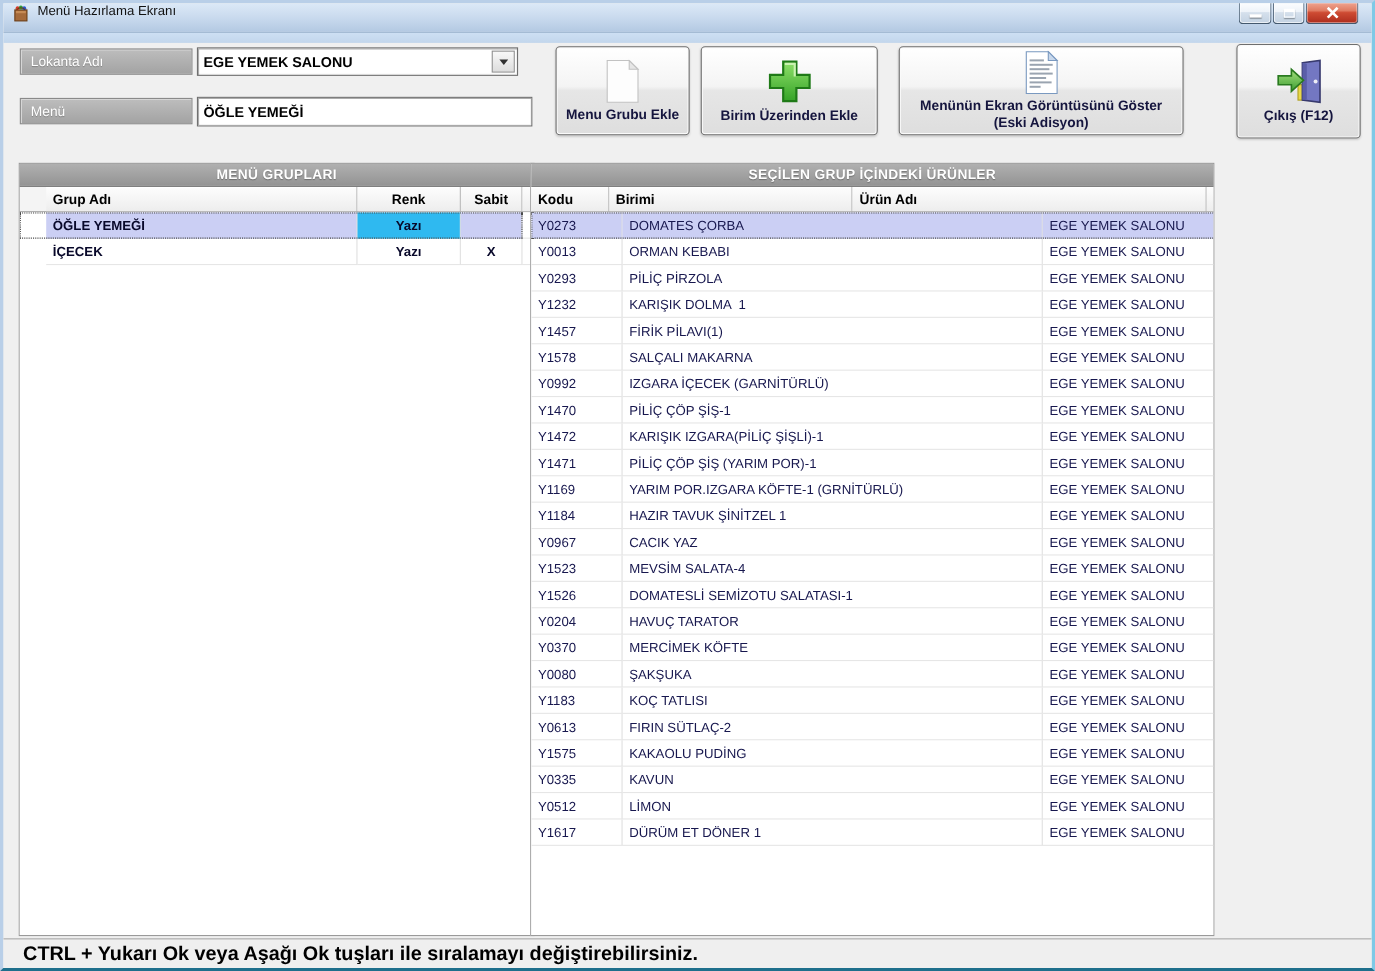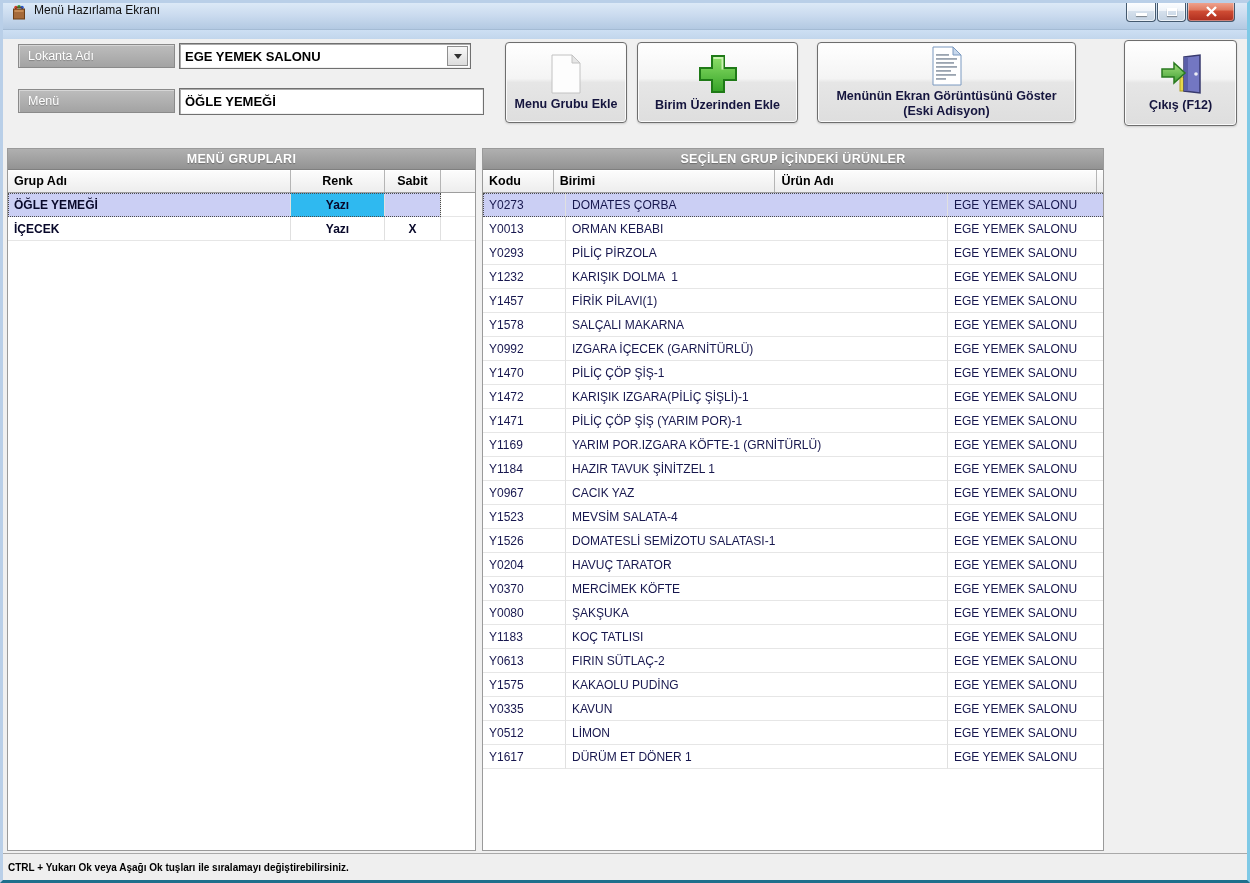--- a/index.html
+++ b/index.html
@@ -136,29 +136,29 @@
   .cell.center { justify-content:center; padding-left:0; }
   .cell.blank { flex:1; border-right:none; }
   .groups .cell { font-weight:bold; color:#08082A; }
   .trow.selected .rowmain .cell { background:var(--sel-bg); border-bottom-color:transparent; }
   .trow.selected .rowmain::after {
     content:''; position:absolute; inset:0; border:1px dotted #4A4A4A; pointer-events:none;
   }
   .cell.renk-hot { background:var(--renk-bg) !important; }
 
   
-  .g-c1 { width:283px; } .g-c2 { width:94px; } .g-c3 { width:56px; }
+  .g-c1 { width:283px;margin-left:24px; } .g-c2 { width:94px; } .g-c3 { width:56px; }
   .p-c1 { width:83px; } .p-c2 { width:382px; } .p-c3 { width:263px; }
 
   
   .statusbar {
     position:absolute; left:0; right:0; top:850px; height:27px;
     background:#EFEFEF; border-top:1px solid #A9A9A9;
-    display:flex; align-items:center; padding-left:5px;
-    font-weight:bold; font-size:10px; color:#000;
+    display:flex; align-items:center; padding-left:18px;
+    font-weight:bold; font-size:18px; color:#000;
   }
 </style>
 </head>
 <body>
 
 <div class="window">
 
   <div class="titlebar">
     <svg width="18" height="18" viewBox="0 0 18 18">
       <rect x="3.5" y="6" width="11" height="10" fill="#A56A3A" stroke="#6B3E17"></rect>
@@ -246,21 +246,21 @@
       </defs>
       <rect x="22" y="24" width="6" height="14" fill="#E8D84A" stroke="#B0A020"></rect>
       <path d="M26 4 L42 2 L42 40 L26 38 Z" fill="#7377C2" stroke="#383A6E" stroke-width="1.5"></path>
       <path d="M26 4 L30 5 L30 37 L26 38 Z" fill="#5A5EA8"></path>
       <circle cx="38" cy="21" r="1.8" fill="#EDEDF5"></circle>
       <path d="M4 16 L16 16 L16 10 L27 20 L16 30 L16 24 L4 24 Z" fill="url(#ag)" stroke="#2A7A20" stroke-width="1.5"></path>
     </svg>
     <div class="tbtn-label">Çıkış (F12)</div>
   </div>
 
-  <div class="panel groups" style="left:4px; top:145px; width:469px; height:703px;">
+  <div class="panel groups" style="left:14px; top:145px; width:469px; height:703px;">
     <div class="panel-header">MENÜ GRUPLARI</div>
     <div class="col-header">
       <div class="hcell g-c1">Grup Adı</div>
       <div class="hcell g-c2 center">Renk</div>
       <div class="hcell g-c3 center">Sabit</div>
       <div class="hcell last"></div>
     </div>
     <div class="tbody">
         <div class="trow selected">
           <div class="rowmain">

